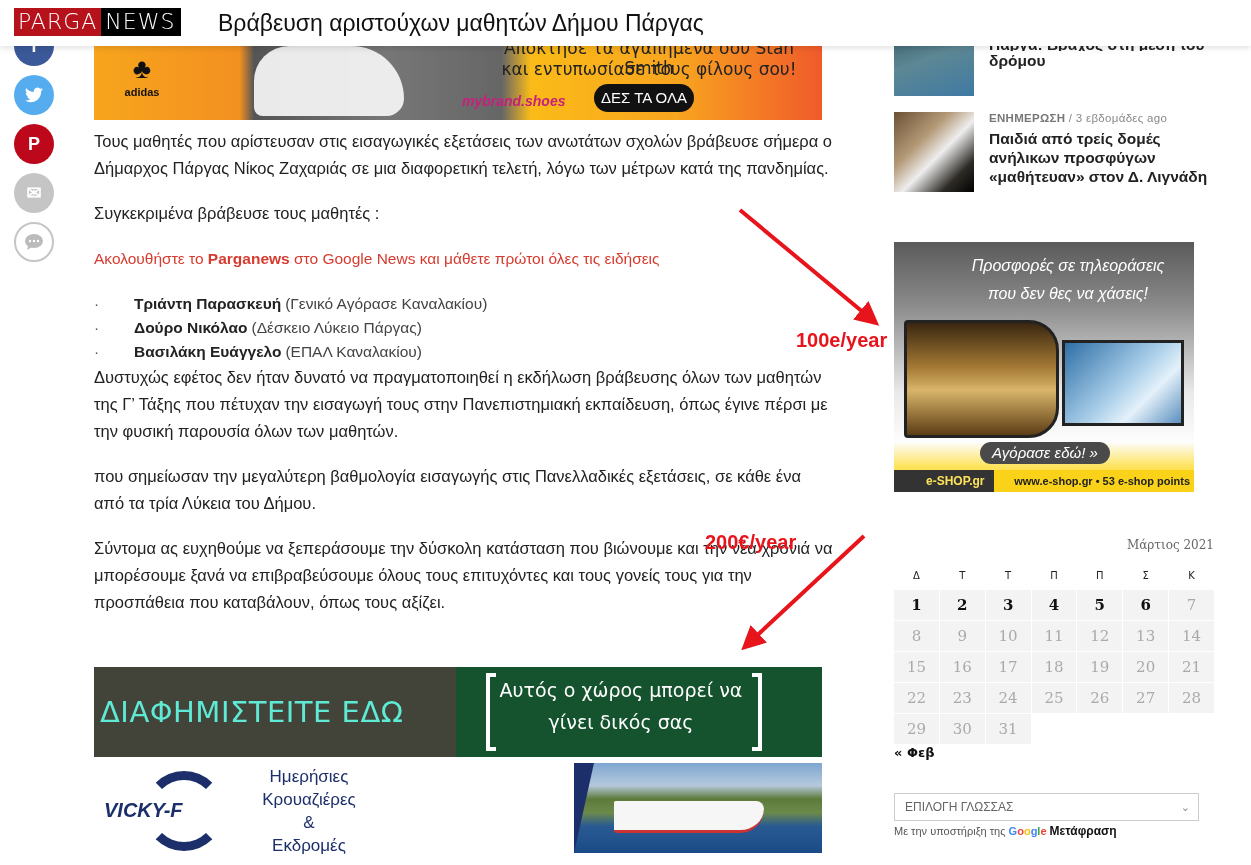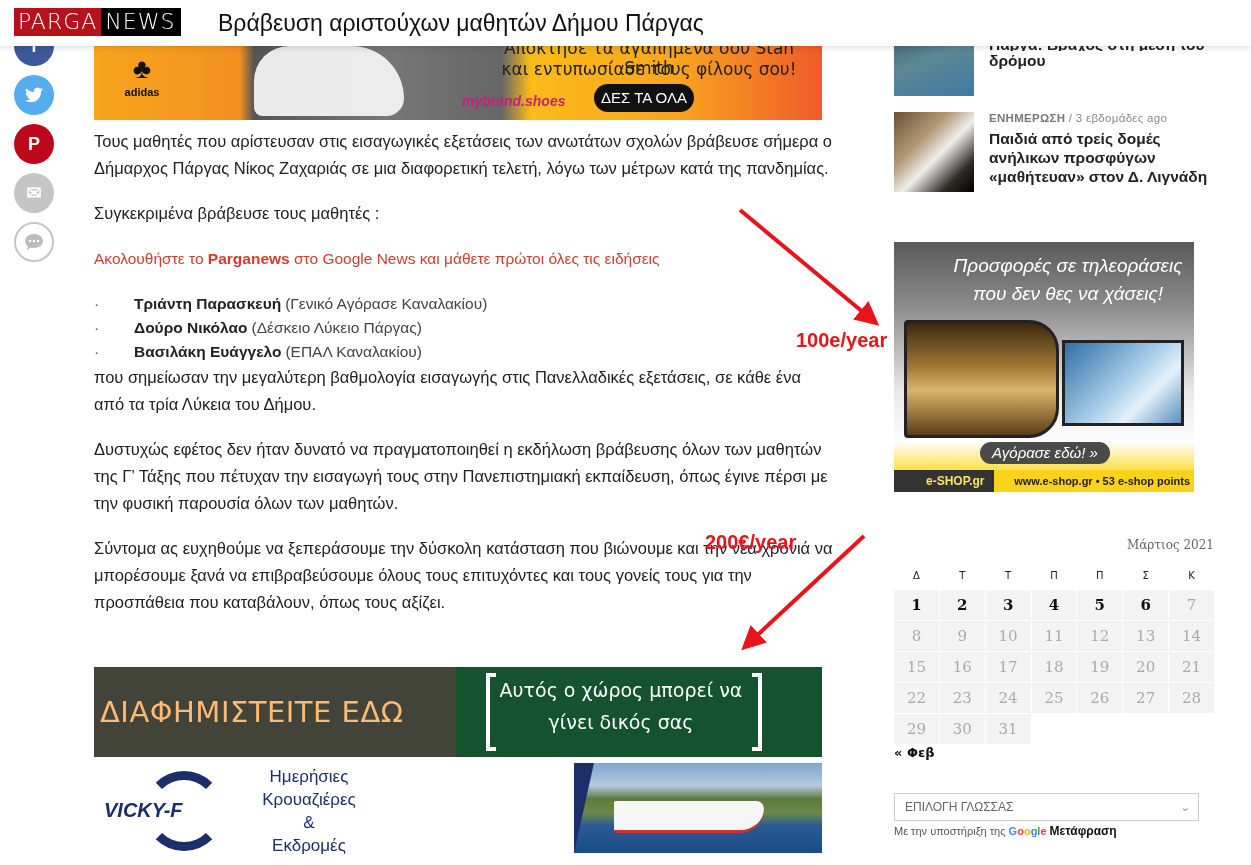--- a/index.html
+++ b/index.html
@@ -42,21 +42,21 @@
   .list li { list-style: none; display: flex; line-height: 24px; font-size: 15.5px; }
   .list li .dot { width: 40px; color: #555; }
   .list li .meta { color: #444; margin-left: 4px; }
 
   
   .anno { position: absolute; color: #e8141b; font-weight: bold; font-size: 20px; font-family: "Liberation Sans", sans-serif; z-index: 15; }
   svg.arrows { position: absolute; left: 0; top: 0; z-index: 14; pointer-events: none; }
 
   
   .ad-diaf { position: absolute; left: 94px; top: 667px; width: 728px; height: 90px; display: flex; }
-  .ad-diaf .left { width: 362px; background: #434439; color: #fdba74; font-size: 29px; display: flex; align-items: center; padding-left: 6px; letter-spacing: 0.5px; font-family: "DejaVu Sans", sans-serif; }
+  .ad-diaf .left { width: 362px; background: #434439; color: #5eead4; font-size: 29px; display: flex; align-items: center; padding-left: 6px; letter-spacing: 0.5px; font-family: "DejaVu Sans", sans-serif; }
   .ad-diaf .right { flex: 1; background: #14532d; color: #fff; position: relative; font-size: 19px; text-align: center; font-family: "DejaVu Sans", sans-serif; }
   .ad-diaf .right .br-l { position: absolute; left: 30px; top: 6px; width: 10px; height: 78px; border: 4px solid #fff; border-right: none; }
   .ad-diaf .right .br-r { position: absolute; right: 60px; top: 6px; width: 10px; height: 78px; border: 4px solid #fff; border-left: none; }
   .ad-diaf .right .t1 { position: absolute; left: 40px; width: 250px; top: 12px; }
   .ad-diaf .right .t2 { position: absolute; left: 40px; width: 250px; top: 44px; }
 
   .ad-vicky { position: absolute; left: 94px; top: 763px; width: 728px; height: 92px; background: #fff; }
   .ad-vicky .logo-v { position: absolute; left: 10px; top: 6px; width: 150px; height: 82px; }
   .ad-vicky .logo-v .ring { position: absolute; left: 40px; top: 2px; width: 80px; height: 80px; border: 9px solid #1c2f6b; border-radius: 50%; border-left-color: transparent; border-right-color: transparent; }
   .ad-vicky .logo-v .name { position: absolute; left: 0; top: 30px; font-size: 20px; font-weight: bold; font-style: italic; color: #1c2f6b; }
@@ -67,21 +67,21 @@
   .ad-vicky .boat .tri { position: absolute; left: 0; top: 0; width: 0; height: 0; border-top: 90px solid #1c2f6b; border-right: 20px solid transparent; }
   .news { position: absolute; left: 894px; width: 330px; }
   .news .thumb { position: absolute; left: 0; width: 80px; height: 80px; }
   .news .txt { position: absolute; left: 95px; width: 235px; }
   .news .cat { font-size: 11.5px; color: #777; font-weight: bold; letter-spacing: 0.3px; }
   .news .cat span { font-weight: normal; color: #888; }
   .news .headline { font-size: 15.5px; font-weight: bold; color: #222; line-height: 19px; margin-top: 5px; }
 
   .ad-tv { position: absolute; left: 894px; top: 242px; width: 300px; height: 250px; overflow: hidden;
     background: linear-gradient(180deg, #5a5a5a 0%, #8a8a8a 25%, #e9e9e9 60%, #fdfdfd 80%, #fde35a 90%, #fcd419 100%); }
-  .ad-tv .h1 { position: absolute; left: 0; width: 348px; top: 10px; text-align: center; color: #fff; font-style: italic; font-size: 19px; line-height: 28px; }
+  .ad-tv .h1 { position: absolute; left: 0; width: 348px; top: 10px; text-align: center; color: #fff; font-style: italic; font-size: 16px; line-height: 28px; }
   .ad-tv .tv1 { position: absolute; left: 10px; top: 78px; width: 155px; height: 118px; background: linear-gradient(180deg, #3a2710, #a57a35 40%, #d9b56a 60%, #5c3d15); border: 3px solid #222; border-radius: 4px 30px 30px 4px; }
   .ad-tv .tv2 { position: absolute; left: 168px; top: 98px; width: 122px; height: 86px; background: linear-gradient(135deg, #2f6fa6, #a7cde8 50%, #e4f1fa 70%, #5b8fbe); border: 3px solid #222; }
   .ad-tv .buy { position: absolute; left: 86px; top: 200px; width: 130px; height: 22px; background: #4a4a4a; border-radius: 11px; color: #fff; font-style: italic; font-size: 15px; text-align: center; line-height: 22px; }
   .ad-tv .foot { position: absolute; left: 0; bottom: 0; width: 300px; height: 22px; background: #fbd21a; }
   .ad-tv .foot .eshop { position: absolute; left: 0; top: 0; height: 22px; width: 100px; background: #333; color: #fde35a; font-size: 12px; font-weight: bold; line-height: 22px; padding-left: 32px; }
   .ad-tv .foot .url { position: absolute; right: 4px; top: 0; font-size: 11px; color: #222; line-height: 22px; font-weight: bold; }
 
   .calendar { position: absolute; left: 894px; top: 538px; width: 320px; }
   .calendar .month { text-align: right; font-size: 12px; color: #666; font-family: "DejaVu Serif", serif; }
   .calendar table { border-collapse: separate; border-spacing: 1px; width: 322px; margin-top: 8px; margin-left: -1px; }
@@ -163,22 +163,22 @@
         <span class="dot">·</span>
         <b>Δούρο Νικόλαο</b>
         <span class="meta">(Δέσκειο Λύκειο Πάργας)</span>
       </li>
     <li>
         <span class="dot">·</span>
         <b>Βασιλάκη Ευάγγελο</b>
         <span class="meta">(ΕΠΑΛ Καναλακίου)</span>
       </li>
   </ul>
+  <p>Δυστυχώς εφέτος δεν ήταν δυνατό να πραγματοποιηθεί η εκδήλωση βράβευσης όλων των μαθητών της Γ’ Τάξης που πέτυχαν την εισαγωγή τους στην Πανεπιστημιακή εκπαίδευση, όπως έγινε πέρσι με την φυσική παρουσία όλων των μαθητών.</p>
   <p>που σημείωσαν την μεγαλύτερη βαθμολογία εισαγωγής στις Πανελλαδικές  εξετάσεις, σε κάθε ένα από τα τρία Λύκεια του Δήμου.</p>
-  <p>Δυστυχώς εφέτος δεν ήταν δυνατό να πραγματοποιηθεί η εκδήλωση βράβευσης όλων των μαθητών της Γ’ Τάξης που πέτυχαν την εισαγωγή τους στην Πανεπιστημιακή εκπαίδευση, όπως έγινε πέρσι με την φυσική παρουσία όλων των μαθητών.</p>
   <p>Σύντομα ας ευχηθούμε να ξεπεράσουμε την δύσκολη κατάσταση που βιώνουμε και την νέα χρονιά να μπορέσουμε ξανά να επιβραβεύσουμε όλους τους επιτυχόντες και τους γονείς τους για την προσπάθεια που καταβάλουν, όπως τους αξίζει.</p>
 </div>
 
 <svg class="arrows" width="1251" height="865">
   <defs>
     <marker id="ah" markerWidth="6" markerHeight="6" refX="3" refY="3" orient="auto">
       <path d="M0,0 L6,3 L0,6 Z" fill="#e8141b"></path>
     </marker>
   </defs>
   <line x1="740" y1="210" x2="870" y2="318" stroke="#e8141b" stroke-width="4" marker-end="url(#ah)"></line>

